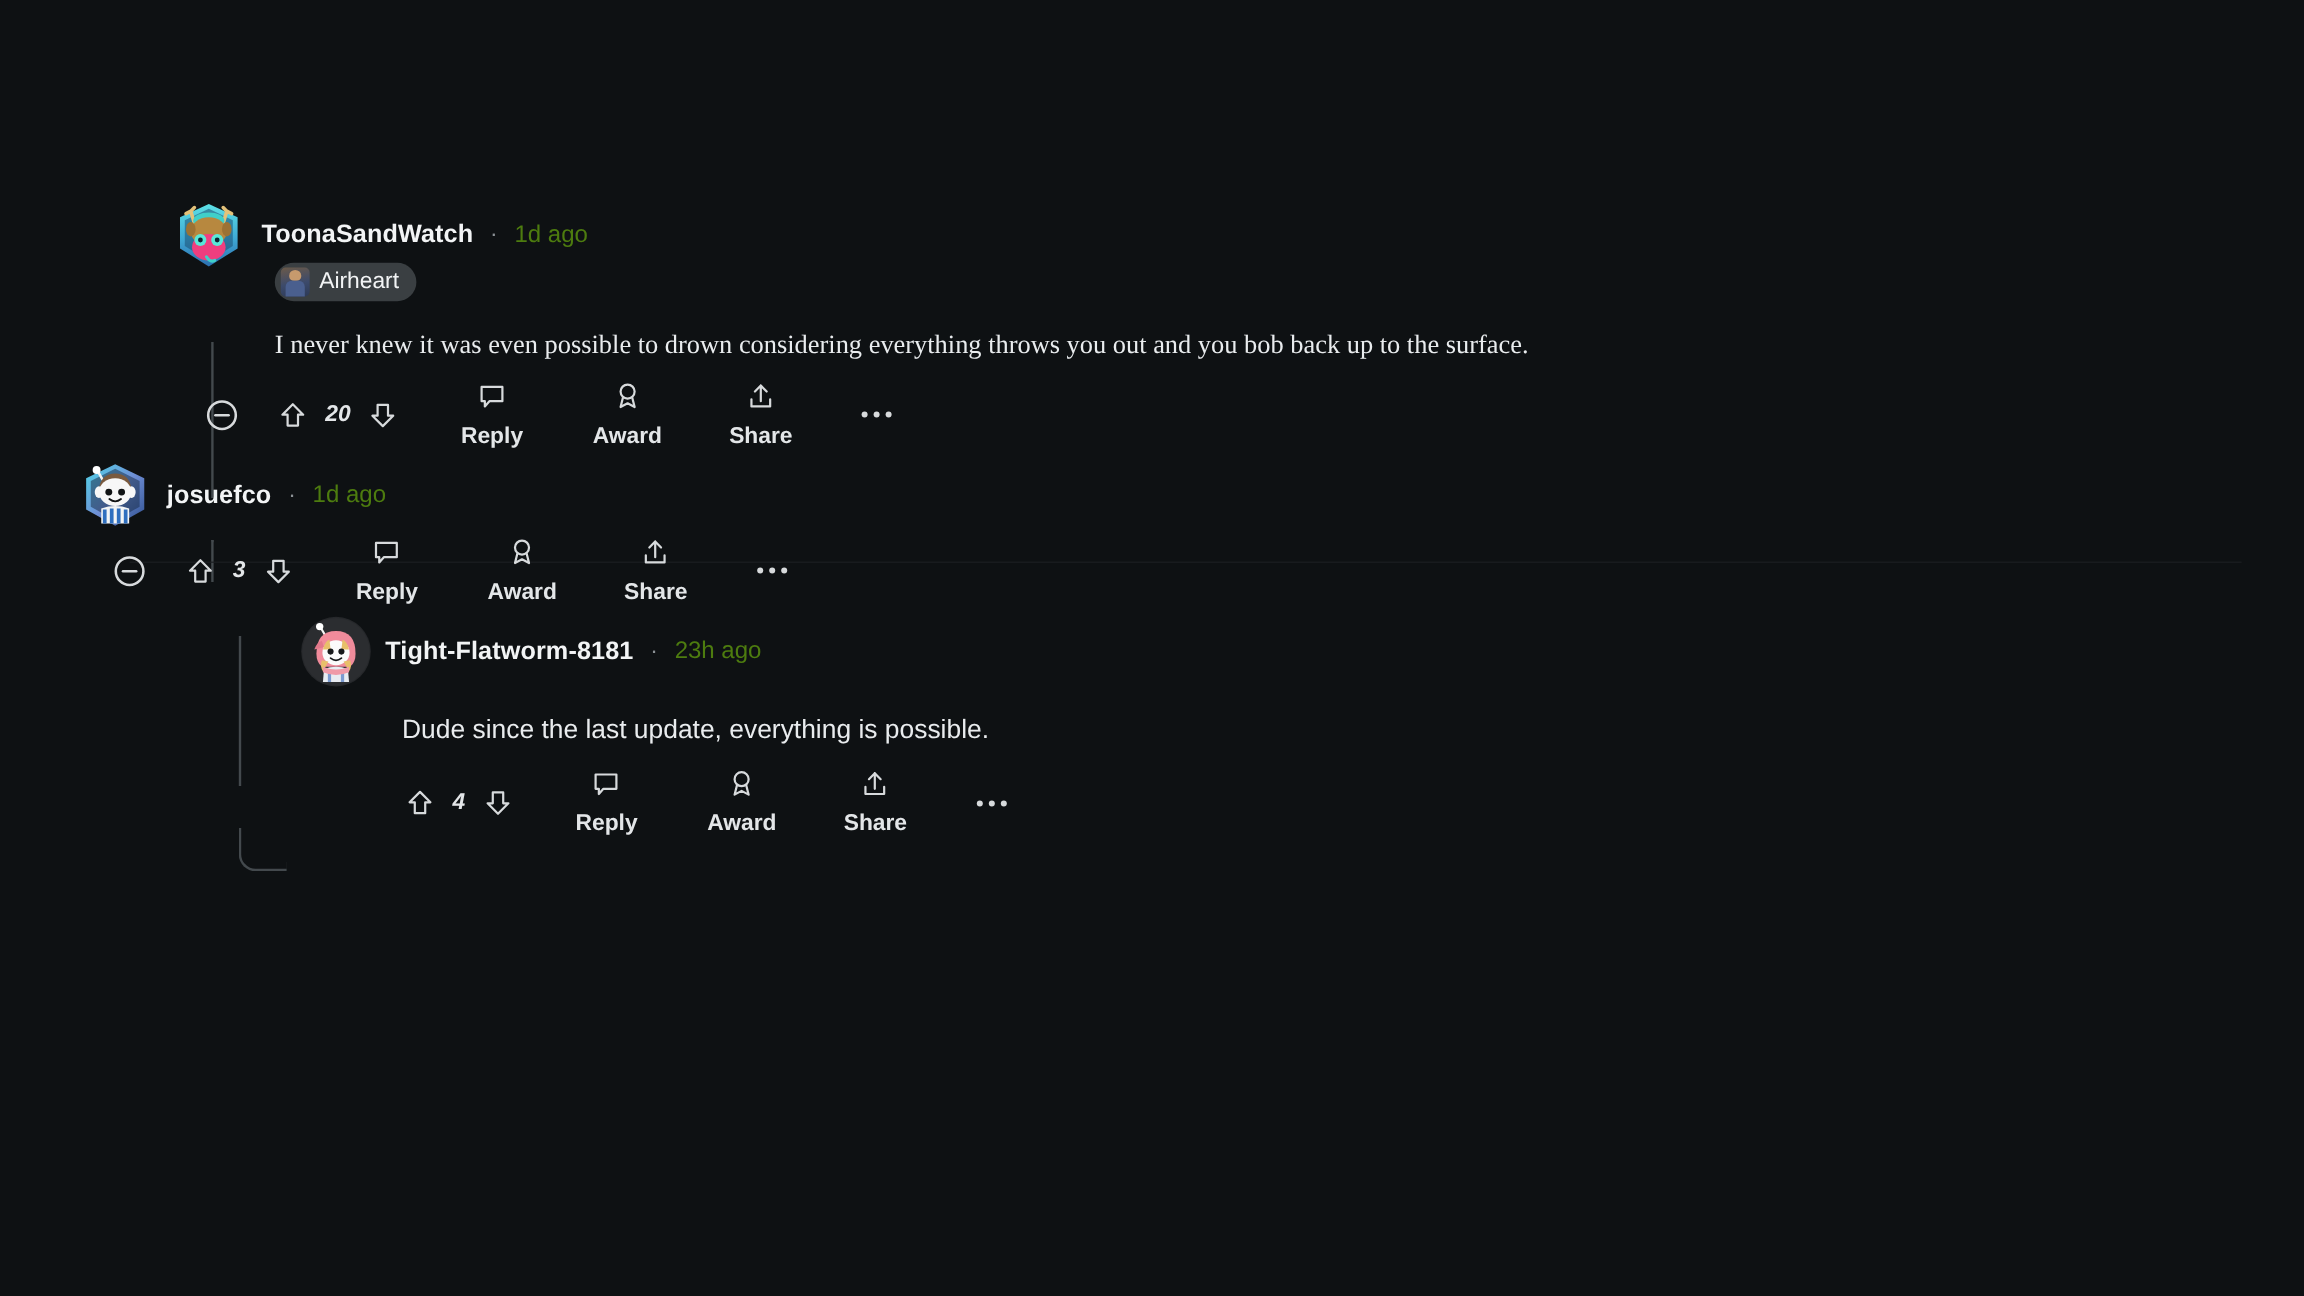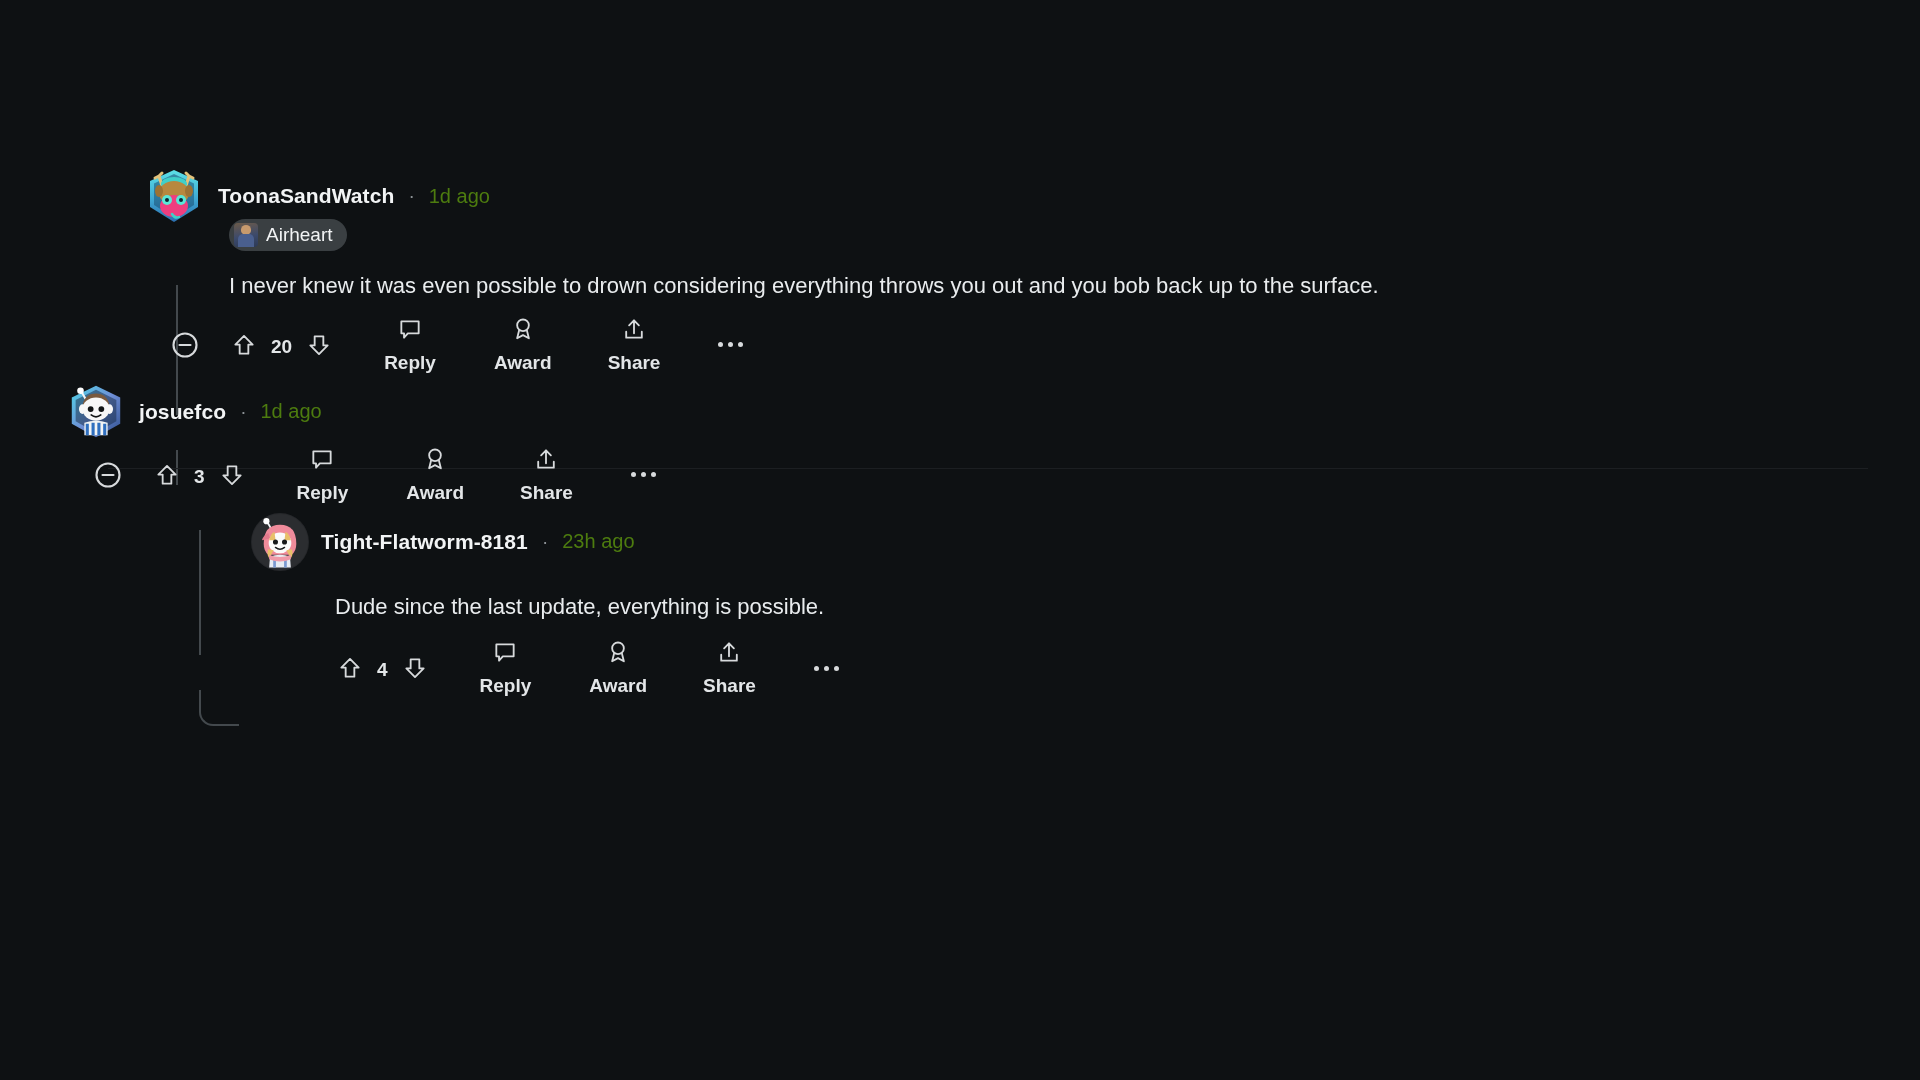--- a/index.html
+++ b/index.html
@@ -134,22 +134,23 @@
   .score {
     font-size: 19px;
     font-weight: 700;
     color: #e3e6e8;
     min-width: 10px;
     text-align: center;
   }
 
   .vote-group {
     display: flex;
-    align-items: flex-end;
+    align-items: center;
     gap: 14px;
+    font-style: italic;
   }
 
   .ellipsis {
     display: flex;
     align-items: center;
     gap: 5px;
     cursor: pointer;
   }
   .ellipsis span {
     width: 5px; height: 5px; border-radius: 50%;
@@ -234,21 +235,21 @@
       <div class="timestamp">1d ago</div>
     </div>
 
     <div style="margin-left:84px; margin-top:2px;">
       <div class="flair">
         <div class="flair-icon"></div>
         <div class="flair-label">Airheart</div>
       </div>
     </div>
 
-    <div class="comment-body" style="margin-left:84px; margin-top:17px;">I never knew it was even possible to drown considering everything throws you out and you bob back up to the surface.</div>
+    <div class="comment-body" style="margin-left:84px; margin-top:17px;font-family:Liberation Serif, serif;">I never knew it was even possible to drown considering everything throws you out and you bob back up to the surface.</div>
 
     <div class="actions" style="margin-left:16px; margin-top:19px; gap:0;">
 
       <div class="act" style="width:48px; justify-content:center;">
         <svg width="30" height="30" viewBox="0 0 24 24">
           <circle cx="12" cy="12" r="9.2" fill="none" stroke="#d7dadc" stroke-width="1.7"></circle>
           <line x1="7.6" y1="12" x2="16.4" y2="12" stroke="#d7dadc" stroke-width="1.7" stroke-linecap="round"></line>
         </svg>
       </div>
 

